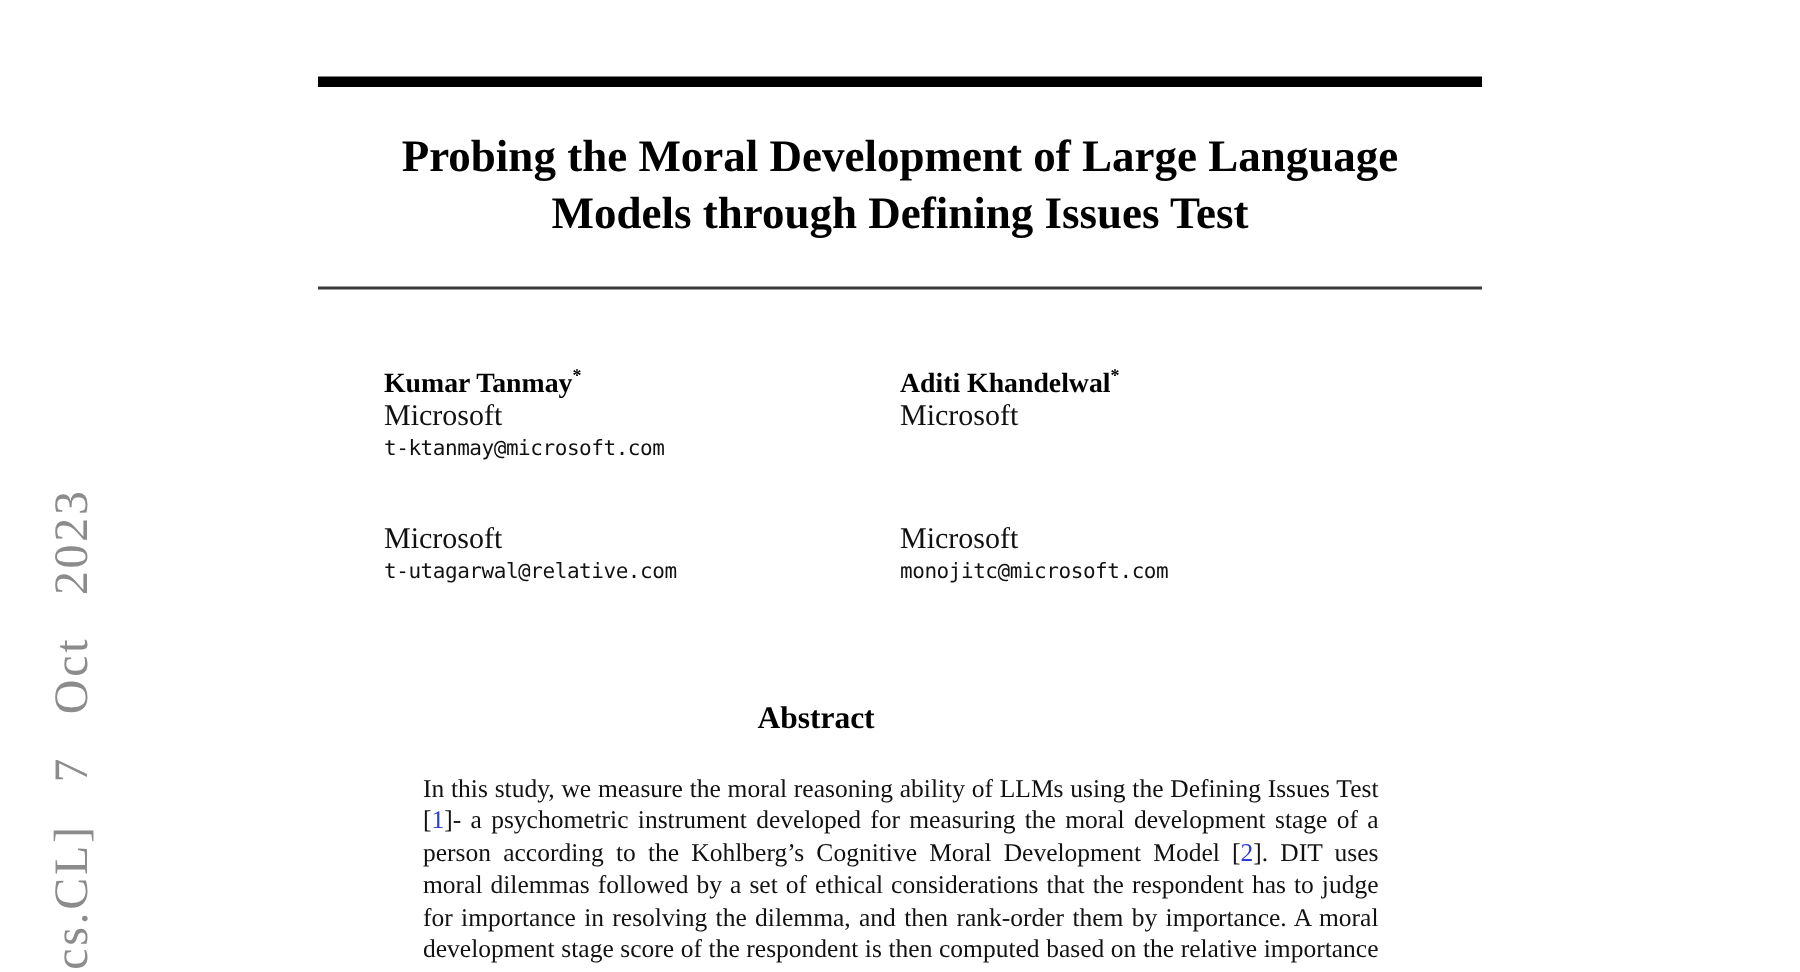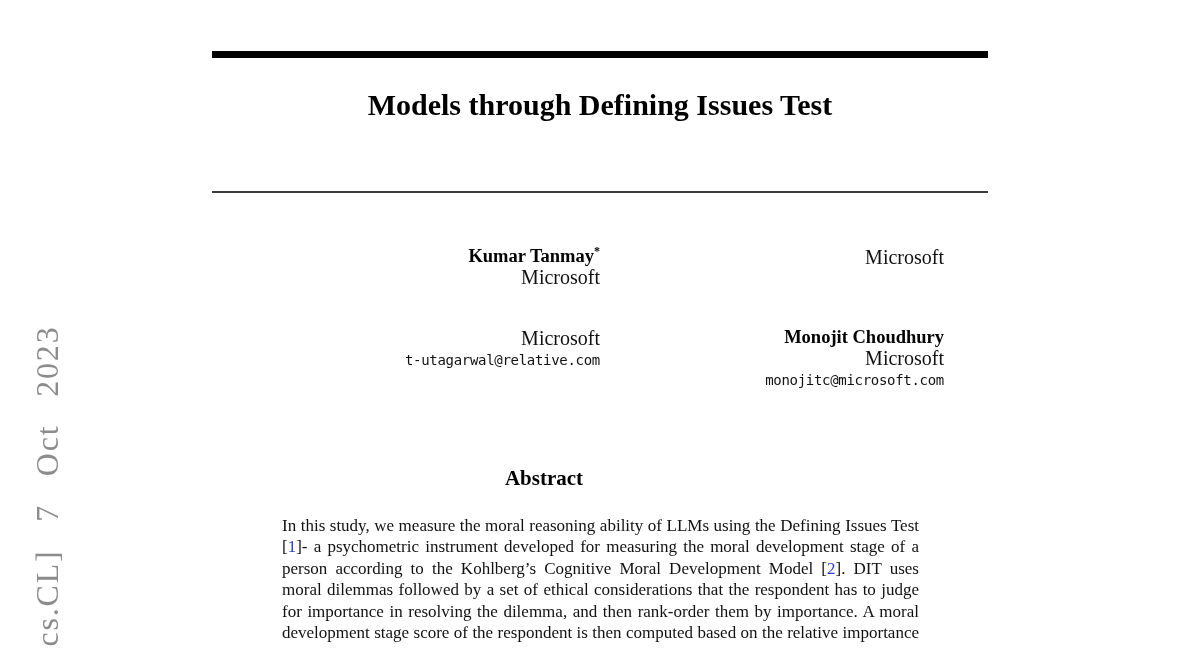--- a/index.html
+++ b/index.html
@@ -51,21 +51,21 @@
   }
 
   .authors-block {
     position: absolute;
     left: 256px; top: 246px;
     width: 688px;
     display: grid;
     grid-template-columns: 1fr 1fr;
     row-gap: 40px;
   }
-  .author { text-align: right; }
+  .author { text-align: left; }
   .author-name {
     font-size: 18.5px;
     line-height: 20px;
     font-weight: bold;
     color: #000;
   }
   .author-name sup {
     font-size: 12px;
     vertical-align: super;
     line-height: 0;
@@ -110,43 +110,45 @@
 </head>
 <body>
 
 <div class="page">
 
   <div class="arxiv-stamp">[cs.CL] 7 Oct 2023</div>
 
   <div class="top-rule"></div>
 
   <div class="paper-title">
+    <div>Probing the Moral Development of Large Language</div>
     <div>Models through Defining Issues Test</div>
   </div>
 
   <div class="title-rule"></div>
 
   <div class="authors-block">
 
     <div class="author">
       <div class="author-name"><span>Kumar Tanmay</span><sup>*</sup></div>
       <div class="author-affiliation">Microsoft</div>
+      <div class="author-email">t-ktanmay@microsoft.com</div>
     </div>
 
     <div class="author">
+      <div class="author-name"><span>Aditi Khandelwal</span><sup>*</sup></div>
       <div class="author-affiliation">Microsoft</div>
     </div>
 
     <div class="author">
       <div class="author-affiliation">Microsoft</div>
       <div class="author-email">t-utagarwal@relative.com</div>
     </div>
 
     <div class="author">
-      <div class="author-name"><span>Monojit Choudhury</span><sup></sup></div>
       <div class="author-affiliation">Microsoft</div>
       <div class="author-email">monojitc@microsoft.com</div>
     </div>
 
   </div>
 
   <div class="abstract-heading">Abstract</div>
 
   <p class="abstract-body"><span>In this study, we measure the moral reasoning ability of LLMs using the Defining Issues Test [</span><a class="cite-link">1</a><span>]- a psychometric instrument developed for measuring the moral development stage of a person according to the Kohlberg’s Cognitive Moral Development Model [</span><a class="cite-link">2</a><span>]. DIT uses moral dilemmas followed by a set of ethical considerations that the respondent has to judge for importance in resolving the dilemma, and then rank-order them by importance. A moral development stage score of the respondent is then computed based on the relative importance given to</span></p>
 

